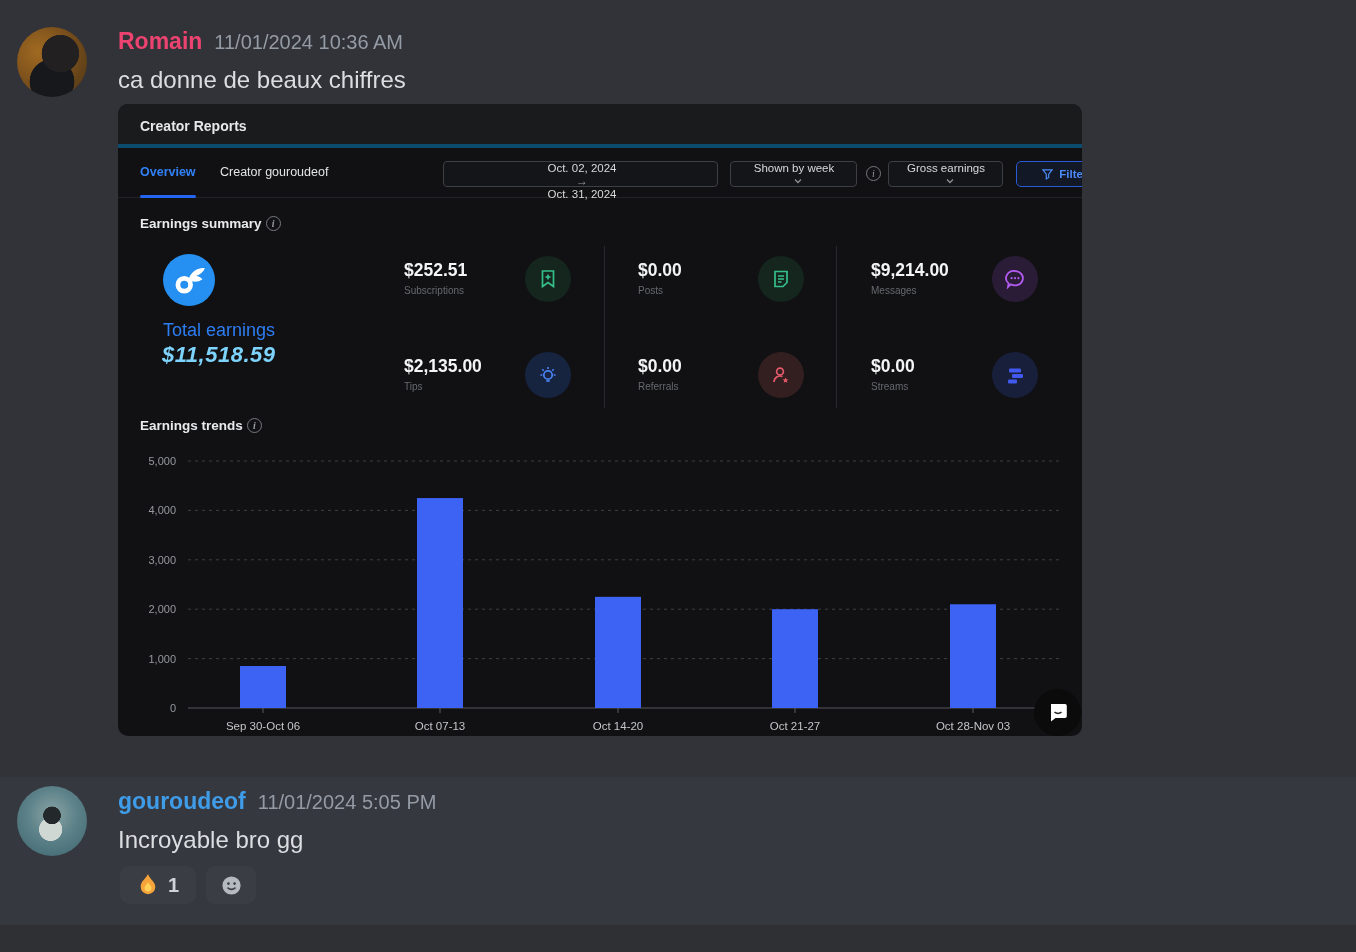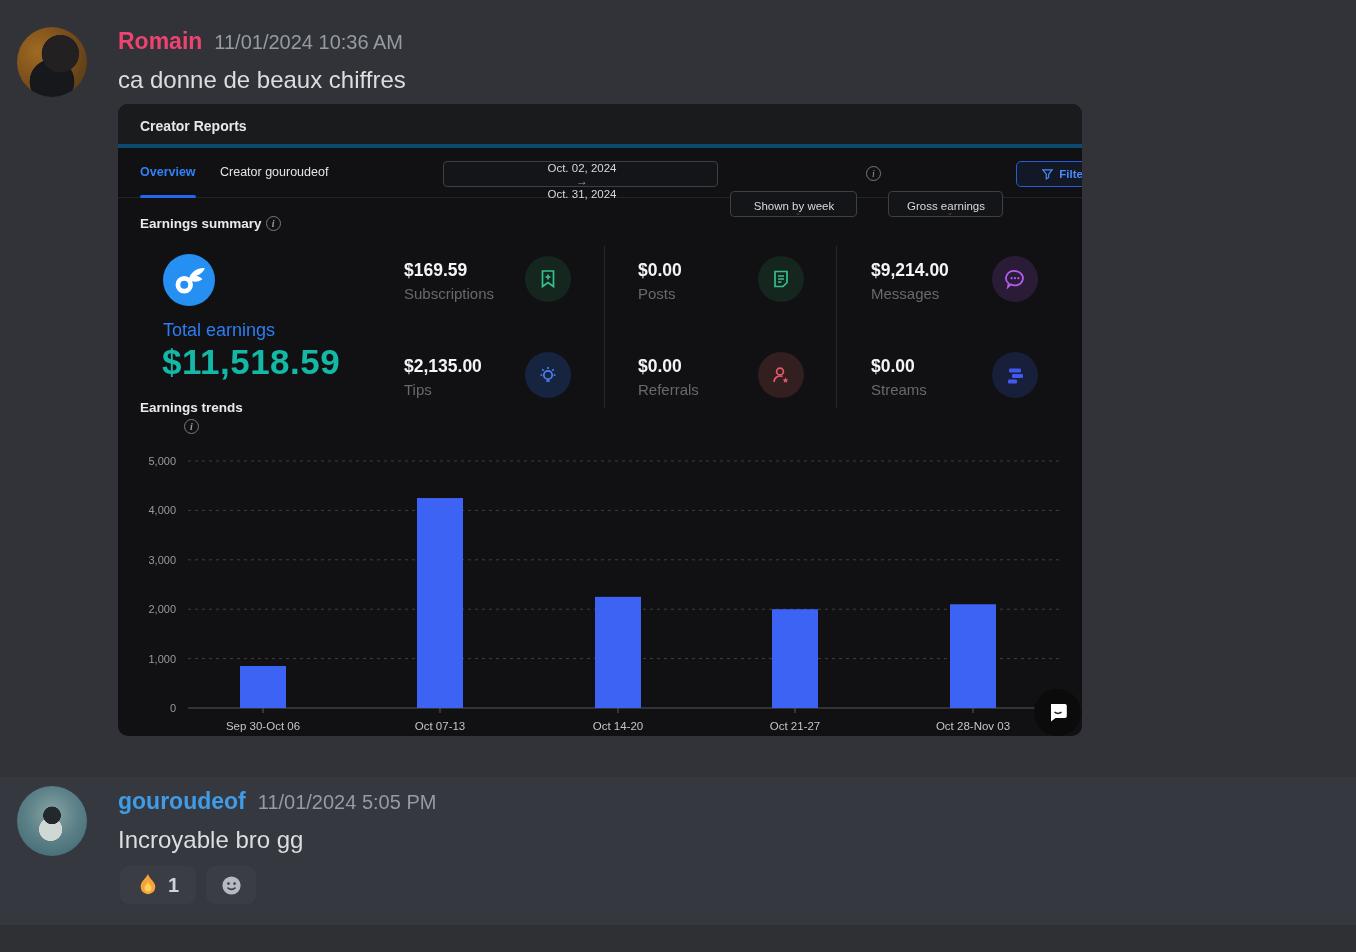--- a/index.html
+++ b/index.html
@@ -43,51 +43,51 @@
   .tab { position:absolute; top:0; height:49px; line-height:47px; font-size:12.5px; cursor:pointer; }
   .tab.active { left:22px; color:#3181f6; font-weight:600; }
   .tab.active::after { content:""; position:absolute; left:0; bottom:0; width:100%; height:3px;
     background:#2465f1; border-radius:2px; }
   .tab.inactive { left:102px; color:#e3e4e6; }
 
   .ctrl { position:absolute; top:57px; height:26px; background:#141518; border:1px solid #3e3f43;
     border-radius:4px; display:flex; align-items:center; font-size:11.5px; color:#d8d9db;flex-direction:column; }
   .daterange { left:325px; width:275px; justify-content:space-between; padding:0 10px 0 13px; }
   .daterange .arrow { color:#9a9ca0; font-size:12px; }
-  .select { padding:8px 9px 0 10px; justify-content:space-between; cursor:pointer;margin-top:30px; }
+  .select { padding:0 9px 0 10px; justify-content:space-between; cursor:pointer; }
   .sel-week { left:612px; width:127px; }
   .sel-metric { left:770px; width:115px; }
   .chev { width:10px; height:10px; margin-left:8px; }
   .info-badge { position:absolute; width:15px; height:15px; border:1.5px solid #77797e;
     border-radius:50%; color:#9a9da2; font-size:10px; line-height:13px; text-align:center;
     font-style:italic; font-family:"Liberation Serif", serif; }
   .info-toolbar { left:748px; top:62px; }
   .filters-btn { position:absolute; left:898px; top:57px; width:80px; height:26px;
     background:rgba(40,90,220,0.10); border:1px solid #2a5bd7; border-radius:5px;
     display:flex; align-items:center; justify-content:center; gap:6px; cursor:pointer;
     color:#4b8bf8; font-size:11.5px; font-weight:600;padding-left:24px; }
 
   .sec-head { position:absolute; left:22px; display:flex; align-items:center; gap:4px;
     font-size:13.5px; font-weight:700; color:#e8eaec; }
   .sec-head .info-badge { position:static; }
   .head-summary { top:112px; }
-  .head-trends { top:296px;flex-direction:column; }
+  .head-trends { top:314px; }
 
   
   .fansly-logo { position:absolute; left:45px; top:150px; width:52px; height:52px;
     border-radius:50%; background:#2590f2; display:flex; align-items:center; justify-content:center; }
   .total-label { position:absolute; left:45px; top:216px; font-size:18px; font-weight:400; color:#2d7df2; }
-  .total-value { position:absolute; left:44px; top:238px; font-size:35px; font-weight:700;
-    color:#14b8a6; letter-spacing:0.5px; }
+  .total-value { position:absolute; left:44px; top:238px; font-size:22px; font-weight:700;
+    color:#7dd3fc; letter-spacing:0.5px;font-style:italic; }
   .vdiv { position:absolute; top:142px; width:1px; height:162px; background:#27282b; }
   .vdiv-1 { left:486px; } .vdiv-2 { left:718px; }
 
   .stat { position:absolute; }
   .stat .val { font-size:17.5px; font-weight:700; color:#f3f4f5; }
-  .stat .lab { font-size:15px; color:#66696f; margin-top:4px; }
+  .stat .lab { font-size:10px; color:#66696f; margin-top:4px; }
   .s-1 { left:286px; top:156px; } .s-2 { left:520px; top:156px; } .s-3 { left:753px; top:156px; }
   .s-4 { left:286px; top:252px; } .s-5 { left:520px; top:252px; } .s-6 { left:753px; top:252px; }
   .stat-ic { position:absolute; width:46px; height:46px; border-radius:50%;
     display:flex; align-items:center; justify-content:center; }
   .i-1 { left:407px; top:152px; background:#15261f; }
   .i-2 { left:640px; top:152px; background:#15261f; }
   .i-3 { left:874px; top:152px; background:#2a1c36; }
   .i-4 { left:407px; top:248px; background:#172440; }
   .i-5 { left:640px; top:248px; background:#331f1f; }
   .i-6 { left:874px; top:248px; background:#171f3a; }
@@ -172,21 +172,21 @@
         <path d="M24 22 C27 13 36 8 44 9 C42 14 38 17 33 19 C36 19 39 21 41 23 C36 27 28 27 25 24 Z" fill="#ffffff"></path>
       </svg>
     </div>
     <div class="total-label">Total earnings</div>
     <div class="total-value">$11,518.59</div>
 
     <div class="vdiv vdiv-1"></div>
     <div class="vdiv vdiv-2"></div>
 
     <div class="stat s-1">
-      <div class="val">$169.59</div>
+      <div class="val">$252.51</div>
       <div class="lab">Subscriptions</div>
     </div>
     <div class="stat-ic i-1">
       <svg width="22" height="22" viewBox="0 0 22 22">
         <path d="M5.5 3 h11 v15.5 l-5.5 -4 -5.5 4 Z" fill="none" stroke="#35c08a" stroke-width="1.7"></path>
         <line x1="11" y1="6.5" x2="11" y2="11.5" stroke="#35c08a" stroke-width="1.7"></line>
         <line x1="8.5" y1="9" x2="13.5" y2="9" stroke="#35c08a" stroke-width="1.7"></line>
       </svg>
     </div>
 

